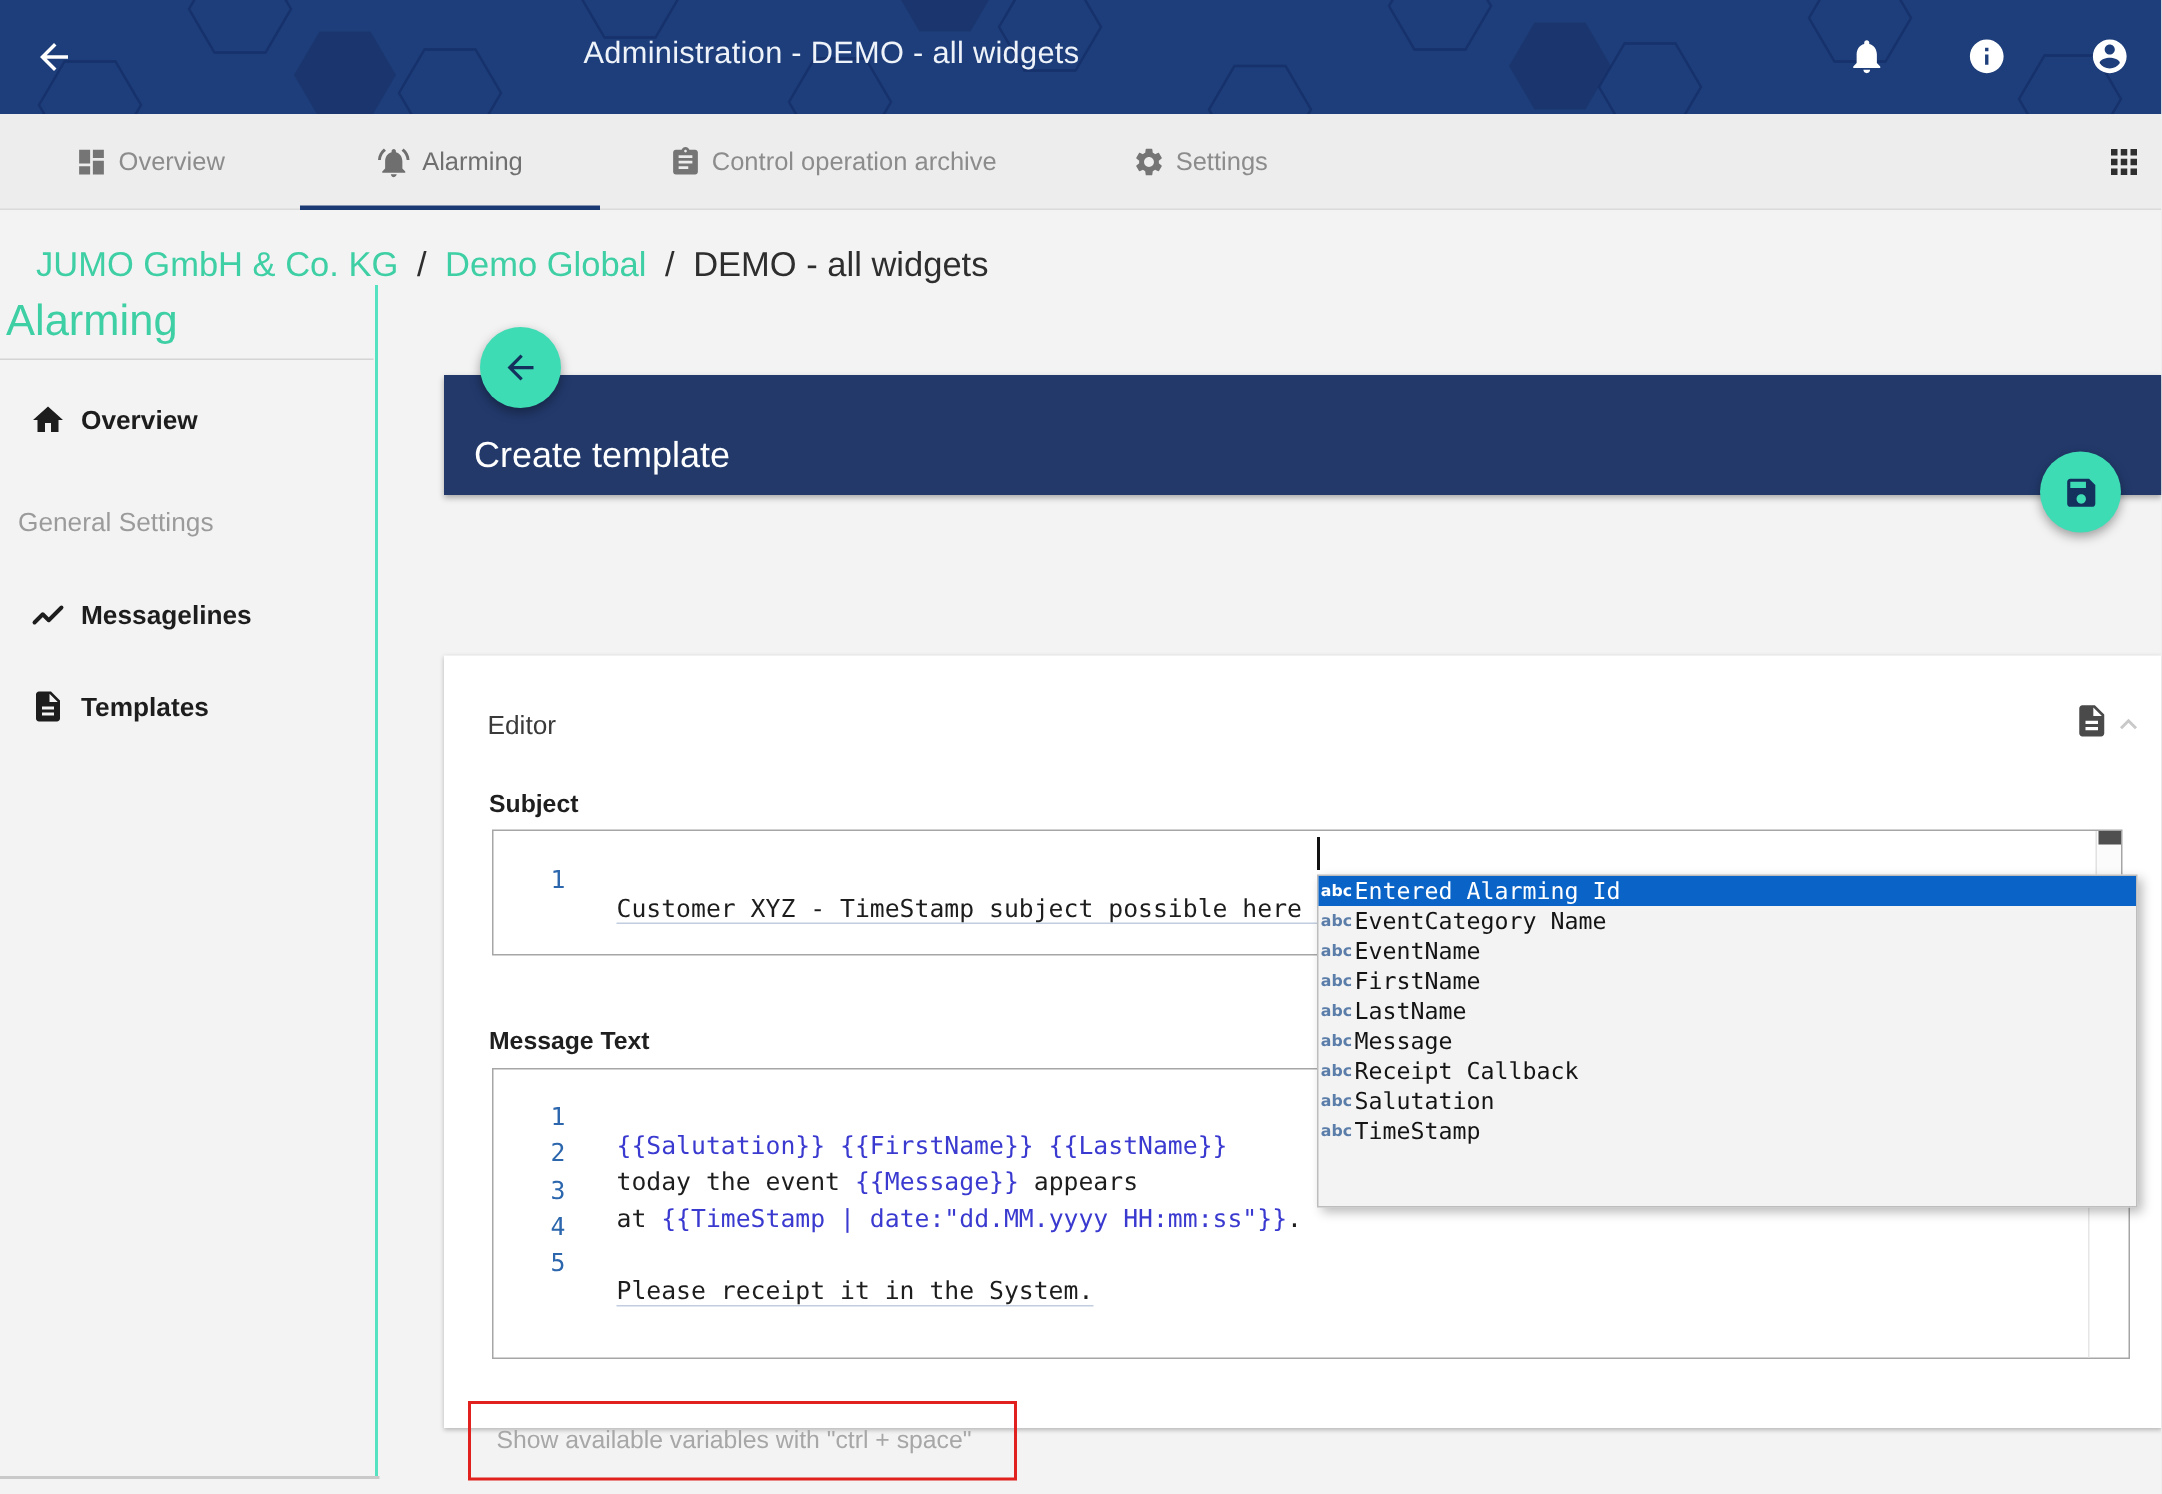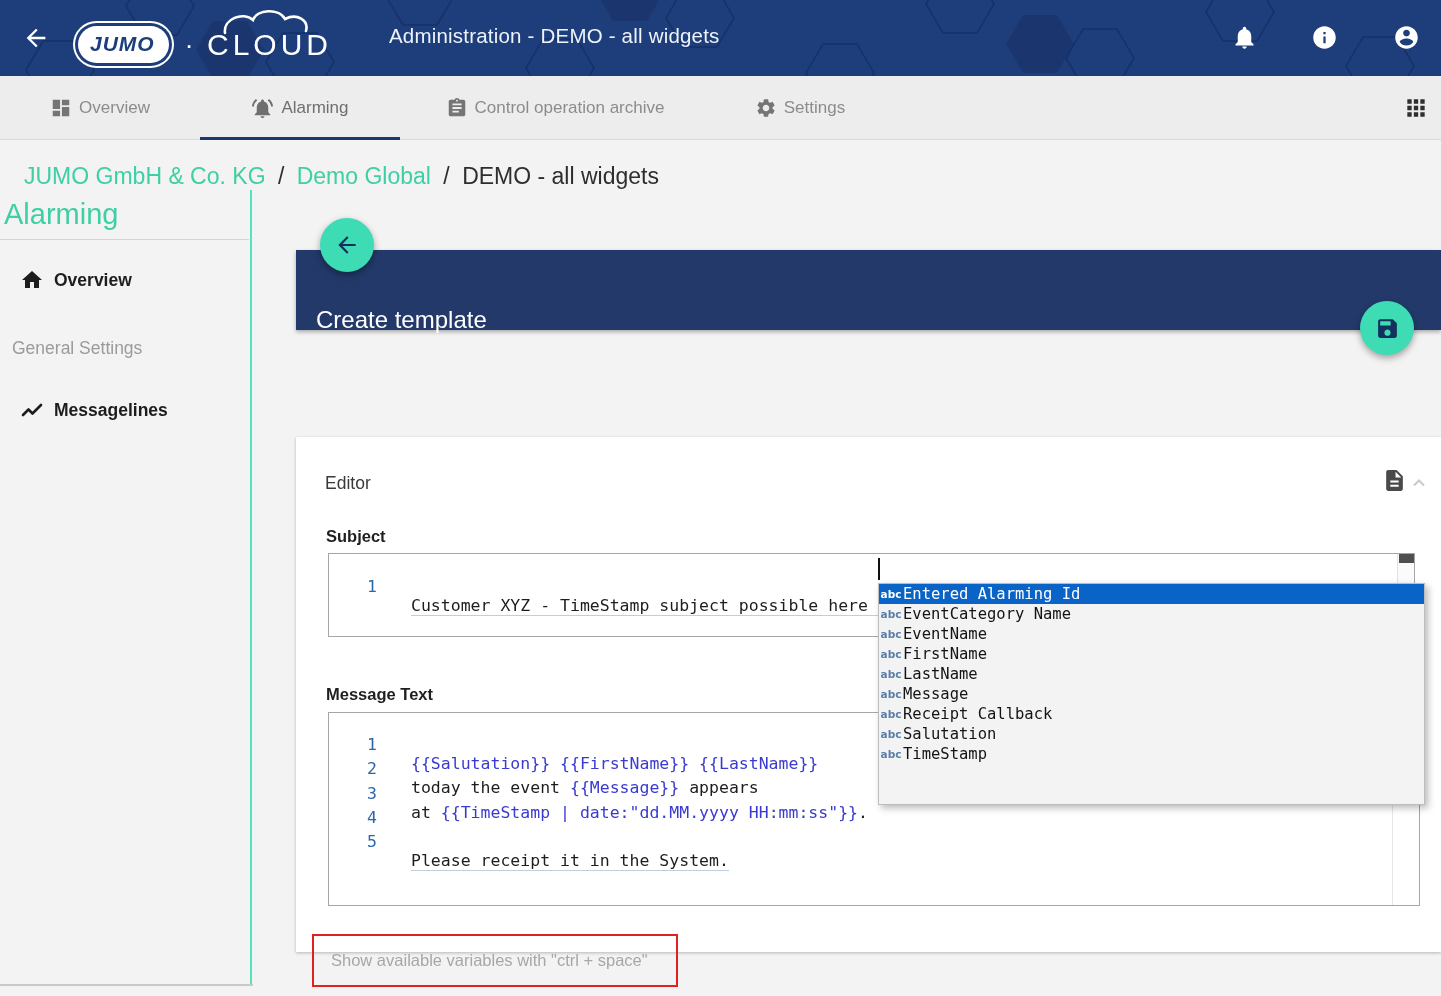--- a/index.html
+++ b/index.html
@@ -38,21 +38,21 @@
   .side-divider { position:absolute; left:0; top:239px; width:249px; height:1px; background:#d4d4d4; }
   .side-divider-bottom { position:absolute; left:0; top:984px; width:253px; height:2px; background:#c9c9c9; }
   .teal-vline { position:absolute; left:250px; top:190px; width:2px; height:795px; background:#55e2c1; }
   .side-item { position:absolute; left:0; width:248px; height:40px; display:flex; align-items:center; cursor:pointer; }
   .side-item .s-icon { width:24px; height:24px; margin-left:20px; }
   .side-item .s-label { margin-left:10px; font-size:17.5px; font-weight:600; color:#1d1d1d; }
   .side-item.plain .s-label { margin-left:12px; font-weight:400; color:#9b9b9b; }
 
   
   .navy-bar { position:absolute; left:296px; top:250px; width:1145px; height:80px; background:#22396a; box-shadow:0 2px 4px rgba(0,0,0,.3); }
-  .navy-bar-title { position:absolute; left:20px; top:56px; color:#fff; font-size:24px; font-weight:500; }
+  .navy-bar-title { position:absolute; left:20px; top:40px; color:#fff; font-size:24px; font-weight:500; }
   .fab { position:absolute; width:54px; height:54px; border-radius:50%; background:#3edcb4; display:flex; align-items:center; justify-content:center; box-shadow:0 3px 7px rgba(0,0,0,.35); cursor:pointer; }
   .fab-back { left:320px; top:218px; }
   .fab-save { left:1360px; top:301px; }
 
   .basic-card { position:absolute; left:296px; top:330px; width:1145px; height:95px; background:#fff; box-shadow:0 2px 3px rgba(0,0,0,.28); }
   .basic-label { position:absolute; left:29px; top:50px; font-size:17.5px; color:#3a3a3a; }
   .tune-btn { position:absolute; right:26px; top:46px; width:28px; height:28px; cursor:pointer; }
 
   .editor-card { position:absolute; left:296px; top:437px; width:1145px; height:515px; background:#fff; box-shadow:0 1px 3px rgba(0,0,0,.25); }
   .editor-label { position:absolute; left:29px; top:36px; font-size:17.5px; color:#3a3a3a; }
@@ -112,30 +112,20 @@
         <polygon points="196,50 213,21 247,21 264,50 247,79 213,79"></polygon>
         <polygon points="1006,44 1023,15 1057,15 1074,44 1057,73 1023,73"></polygon>
         <polygon points="596,-8 613,-37 647,-37 664,-8 647,21 613,21"></polygon>
       </g>
     </svg>
 
     <svg class="hdr-back" viewBox="0 0 24 24">
       <path fill="#ffffff" d="M20 11H7.83l5.59-5.59L12 4l-8 8 8 8 1.41-1.41L7.83 13H20v-2z"></path>
     </svg>
 
-    <div class="logo-wrap">
-      <span class="jumo-pill">JUMO</span>
-      <span class="logo-dot">·</span>
-      <span class="logo-cloud">
-        <svg width="140" height="62" viewBox="0 0 140 62">
-          <path d="M26 26 C24 12, 44 4, 54 13 C58 2, 80 1, 86 12 C98 6, 110 13, 107 24" fill="none" stroke="#ffffff" stroke-width="2.6" stroke-linecap="round"></path>
-          <text x="8" y="48" fill="#ffffff" font-size="30" font-weight="300" letter-spacing="4" font-family="Liberation Sans, sans-serif">CLOUD</text>
-        </svg>
-      </span>
-    </div>
 
     <div class="hdr-title">Administration - DEMO - all widgets</div>
 
     <svg class="hdr-icon" style="left:1231px" viewBox="0 0 24 24">
       <path fill="#ffffff" d="M12 22c1.1 0 2-.9 2-2h-4c0 1.1.9 2 2 2zm6-6v-5c0-3.07-1.63-5.64-4.5-6.32V4c0-.83-.67-1.5-1.5-1.5s-1.5.67-1.5 1.5v.68C7.64 5.36 6 7.92 6 11v5l-2 2v1h16v-1l-2-2z"></path>
     </svg>
     <svg class="hdr-icon" style="left:1311px" viewBox="0 0 24 24">
       <path fill="#ffffff" fill-rule="evenodd" d="M12 2C6.48 2 2 6.48 2 12s4.48 10 10 10 10-4.48 10-10S17.52 2 12 2zm1 15h-2v-6h2v6zm0-8h-2V7h2v2z"></path>
     </svg>
     <svg class="hdr-icon" style="left:1393px" viewBox="0 0 24 24">
@@ -197,20 +187,26 @@
     <span class="s-label">General Settings</span>
   </div>
 
   <div class="side-item" style="top:390px">
     <svg class="s-icon" viewBox="0 0 24 24">
       <path fill="none" stroke="#1d1d1d" stroke-width="2.6" stroke-linecap="round" stroke-linejoin="round" d="M3 17l5.5-5.5 4 4L21 7"></path>
     </svg>
     <span class="s-label">Messagelines</span>
   </div>
 
+  <div class="side-item" style="top:451px">
+    <svg class="s-icon" viewBox="0 0 24 24">
+      <path fill="#1d1d1d" d="M14 2H6c-1.1 0-1.99.9-1.99 2L4 20c0 1.1.89 2 1.99 2H18c1.1 0 2-.9 2-2V8l-6-6zm2 16H8v-2h8v2zm0-4H8v-2h8v2zm-3-5V3.5L18.5 9H13z"></path>
+    </svg>
+    <span class="s-label">Templates</span>
+  </div>
 
   <div class="navy-bar">
     <div class="navy-bar-title">Create template</div>
   </div>
 
   <div class="fab fab-back">
     <svg width="26" height="26" viewBox="0 0 24 24">
       <path fill="#14315e" d="M20 11H7.83l5.59-5.59L12 4l-8 8 8 8 1.41-1.41L7.83 13H20v-2z"></path>
     </svg>
   </div>

